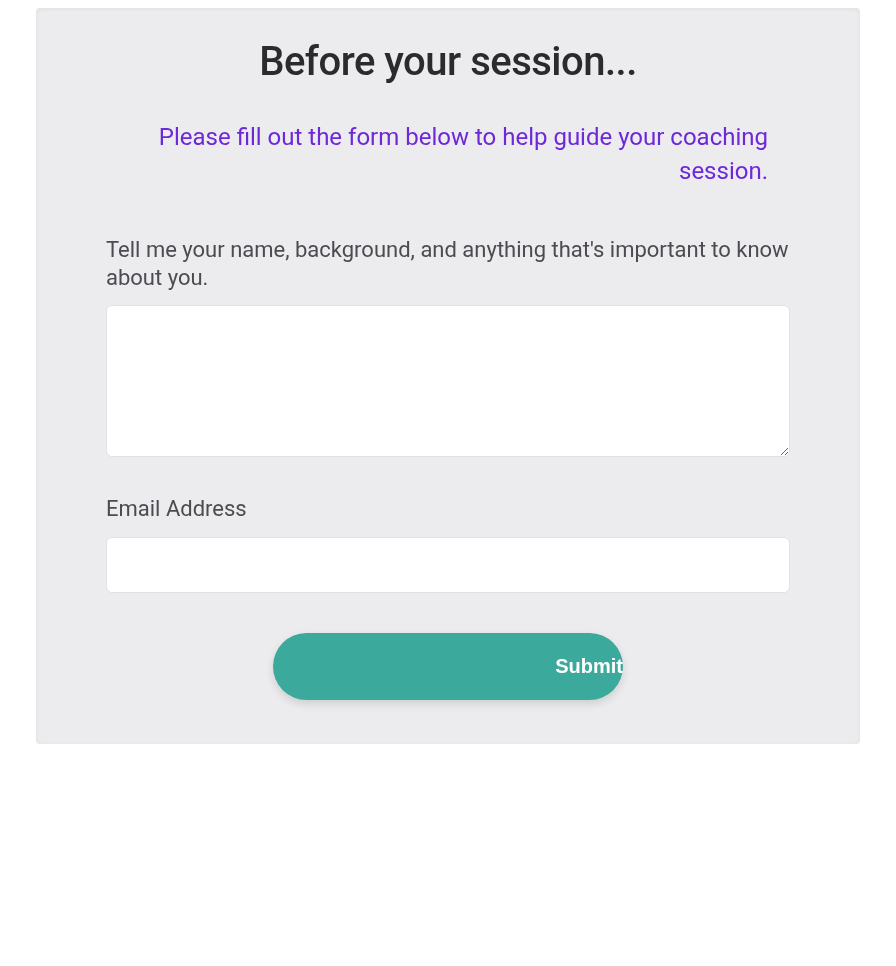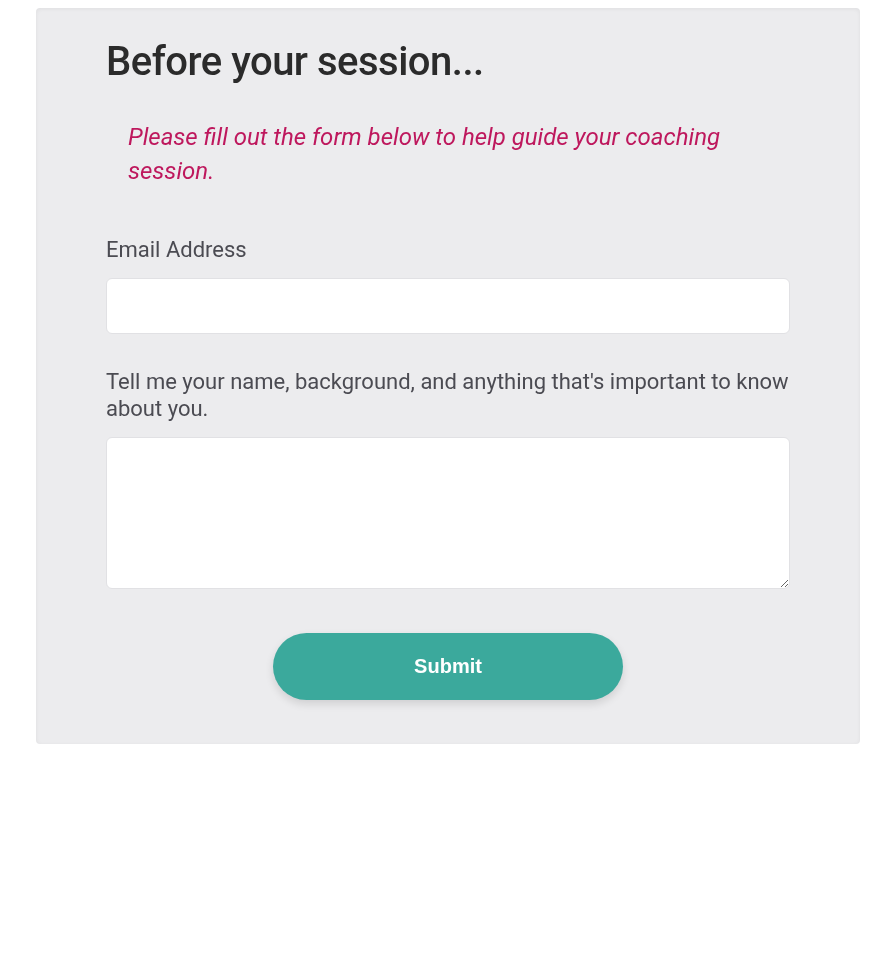--- a/index.html
+++ b/index.html
@@ -22,39 +22,38 @@
       background: #ececee;
       border-radius: 4px;
       padding: 30px 70px 44px 70px;
       box-shadow: 0 1px 4px rgba(0,0,0,0.06) inset;
     }
     .inner {
       max-width: 700px;
       margin: 0 auto;
     }
     .title {
-      text-align: left;
+      text-align: center;
       font-size: 40px;
       font-weight: 500;
       color: #2b2b2b;
       letter-spacing: -0.5px;
       margin-bottom: 36px;
       margin-top: 0;
     }
     .subtitle {
-      text-align: left;
+      text-align: right;
       font-size: 24px;
       font-weight: 400;
-      color: #be185d;
+      color: #6d28d9;
       line-height: 1.4;
       margin-bottom: 48px;
       max-width: 640px;
       margin-left: auto;
       margin-right: auto;
-      font-style: italic;
     }
     .form-group {
       margin-bottom: 34px;
     }
     .label {
       display: block;
       font-size: 22px;
       font-weight: 400;
       color: #4b4b52;
       line-height: 1.25;
@@ -89,41 +88,42 @@
       background: #3ba99c;
       color: #ffffff;
       font-size: 20px;
       font-weight: 700;
       border: none;
       border-radius: 999px;
       padding: 22px 0;
       width: 350px;
       cursor: pointer;
       box-shadow: 0 4px 8px rgba(0,0,0,0.12);
+      text-align: right;
     }
   </style>
 </head>
 <body>
 
 <div class="outer">
   <div class="panel">
     <div class="inner">
 
       <h1 class="title">Before your session...</h1>
 
       <p class="subtitle">Please fill out the form below to help guide your coaching session.</p>
 
       <div class="form-group">
-        <label class="label">Email Address</label>
-        <input type="text" class="input" value="" style="">
+        <label class="label">Tell me your name, background, and anything that's important to know about you.</label>
+        <textarea class="textarea" value="" style=""></textarea>
       </div>
 
       <div class="form-group">
-        <label class="label">Tell me your name, background, and anything that's important to know about you.</label>
-        <textarea class="textarea" value="" style=""></textarea>
+        <label class="label">Email Address</label>
+        <input type="text" class="input" value="" style="">
       </div>
 
 
       <div class="submit-wrap">
         <button class="submit-btn">Submit</button>
       </div>
 
     </div>
   </div>
 </div>

